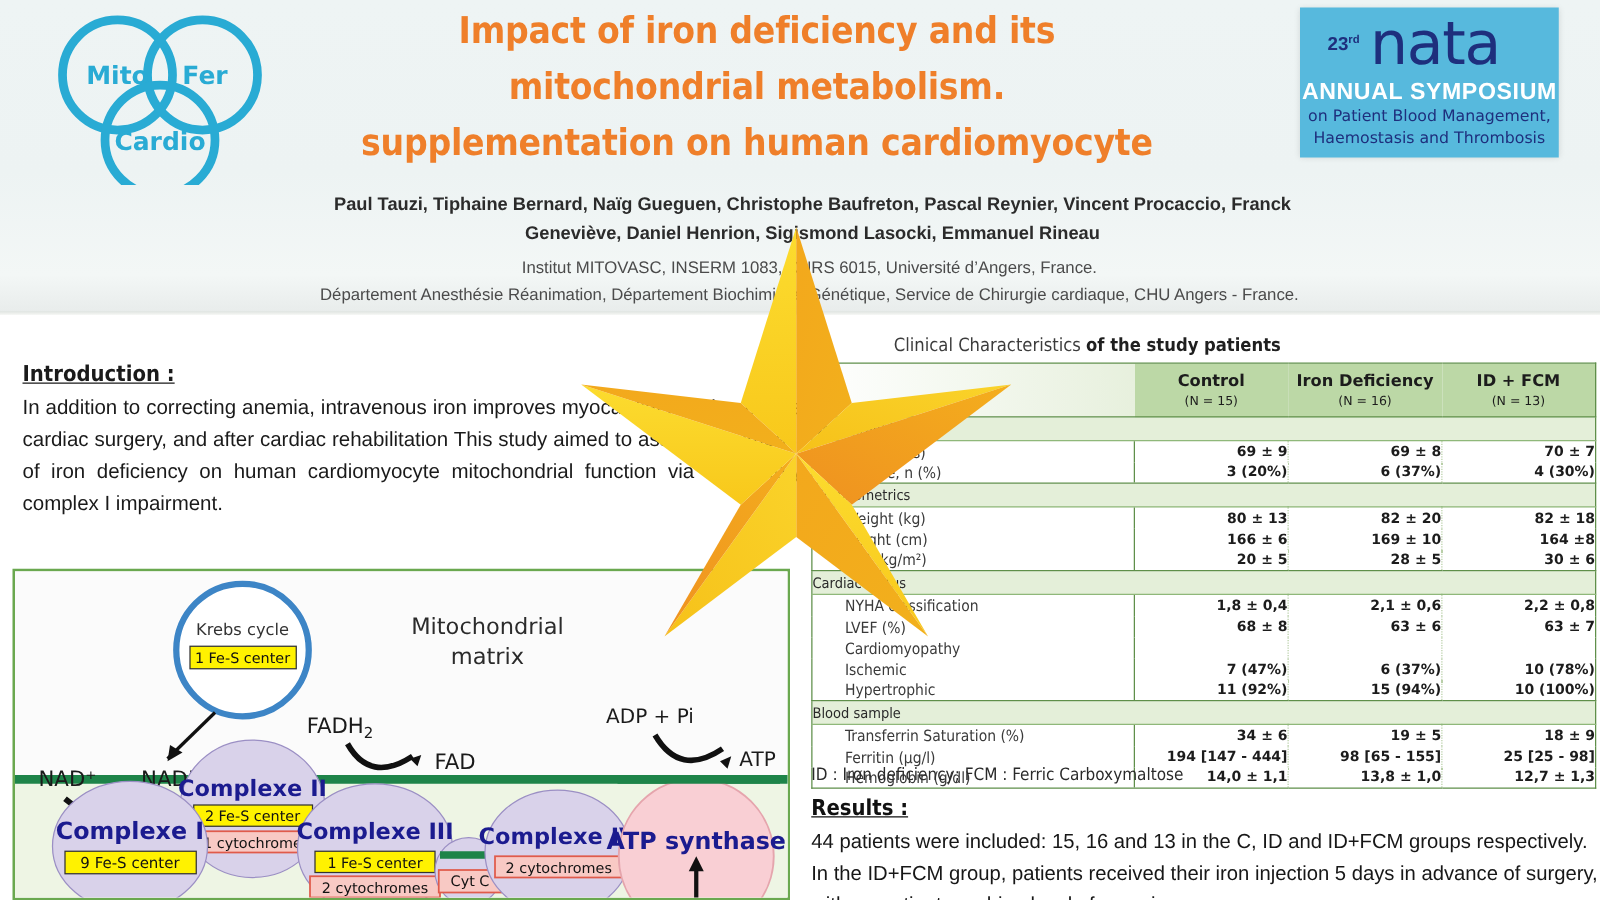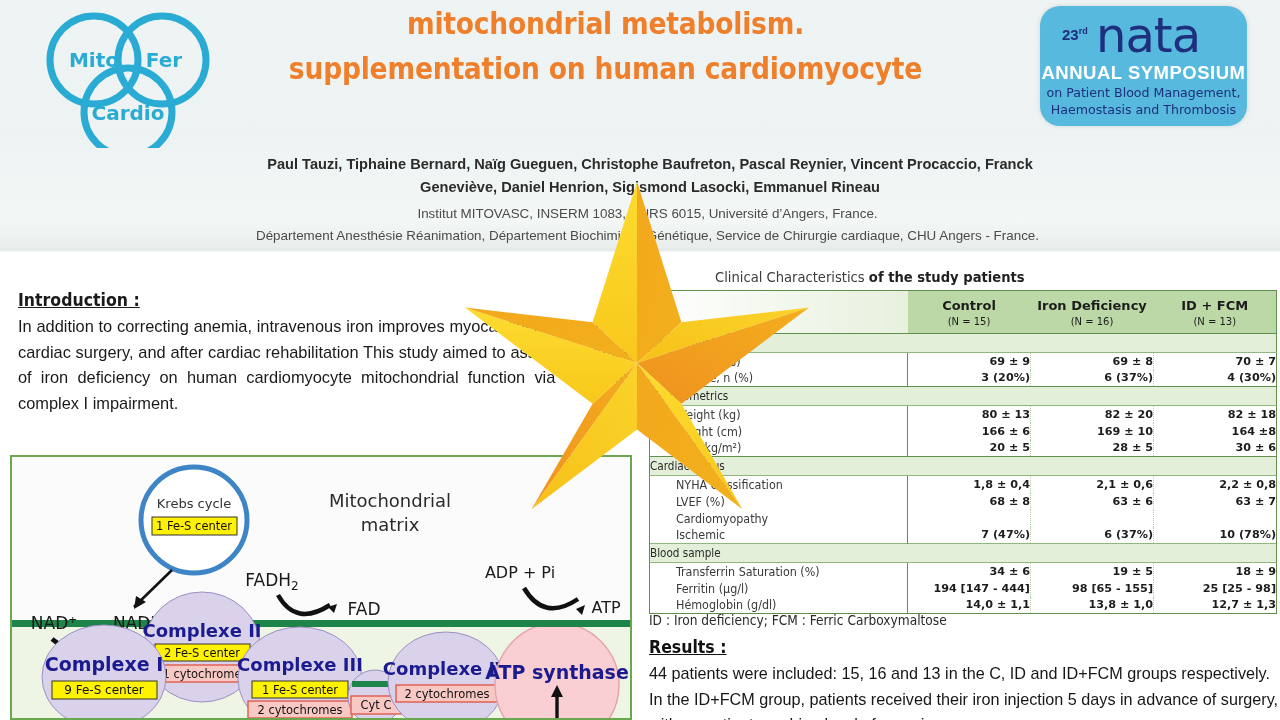--- a/index.html
+++ b/index.html
@@ -45,21 +45,20 @@
   }
 
   
   .nata {
     position: absolute; right: 33px; top: 6px;
     width: 207px; height: 120px;
     background: #57b9dd;
     box-shadow: 0 0 5px rgba(0,0,0,.12);
     text-align: center;
     overflow: hidden;
-    border-radius: 20px;
   }
   .nata-top { position: relative; height: 58px; }
   .nata-23 {
     position: absolute; left: 22px; top: 20px;
     color: #1e2f7d; font-weight: bold; font-size: 15px;
     font-family: "Liberation Sans", sans-serif;
   }
   .nata-23 sup { font-size: 9px; }
   .nata-word {
     position: absolute; left: 56px; top: 1px;
@@ -215,20 +214,21 @@
           <circle cx="140" cy="52" r="44"></circle>
           <circle cx="106" cy="104" r="44"></circle>
         </g>
         <text x="72" y="59" text-anchor="middle" font-family="DejaVu Sans, Liberation Sans, sans-serif" font-size="20" font-weight="bold" fill="#29ABD4">Mito</text>
         <text x="142" y="59" text-anchor="middle" font-family="DejaVu Sans, Liberation Sans, sans-serif" font-size="20" font-weight="bold" fill="#29ABD4">Fer</text>
         <text x="106" y="112" text-anchor="middle" font-family="DejaVu Sans, Liberation Sans, sans-serif" font-size="20" font-weight="bold" fill="#29ABD4">Cardio</text>
       </svg>
     </div>
 
     <div class="title">
+      <div>Impact of iron deficiency and its</div>
       <div>mitochondrial metabolism.</div>
       <div>supplementation on human cardiomyocyte</div>
     </div>
 
     <div class="nata">
       <div class="nata-top">
         <span class="nata-23"><span>23</span><sup>rd</sup></span>
         <span class="nata-word">nata</span>
       </div>
       <div class="nata-annual">ANNUAL SYMPOSIUM</div>
@@ -415,20 +415,26 @@
             <td class="firstval empty"></td>
               <td></td>
               <td></td>
           </tr>
           <tr class="dat">
             <td class="lbl">Ischemic</td>
             <td class="firstval">7 (47%)</td>
             <td>6 (37%)</td>
             <td>10 (78%)</td>
           </tr>
+          <tr class="dat lastrow">
+            <td class="lbl">Hypertrophic</td>
+            <td class="firstval">11 (92%)</td>
+            <td>15 (94%)</td>
+            <td>10 (100%)</td>
+          </tr>
 
           <tr class="band">
             <td class="lbl">Blood sample</td>
               <td colspan="3" class="sp"></td>
           </tr>
           <tr class="dat">
             <td class="lbl">Transferrin Saturation (%)</td>
             <td class="firstval">34 ± 6</td>
             <td>19 ± 5</td>
             <td>18 ± 9</td>

